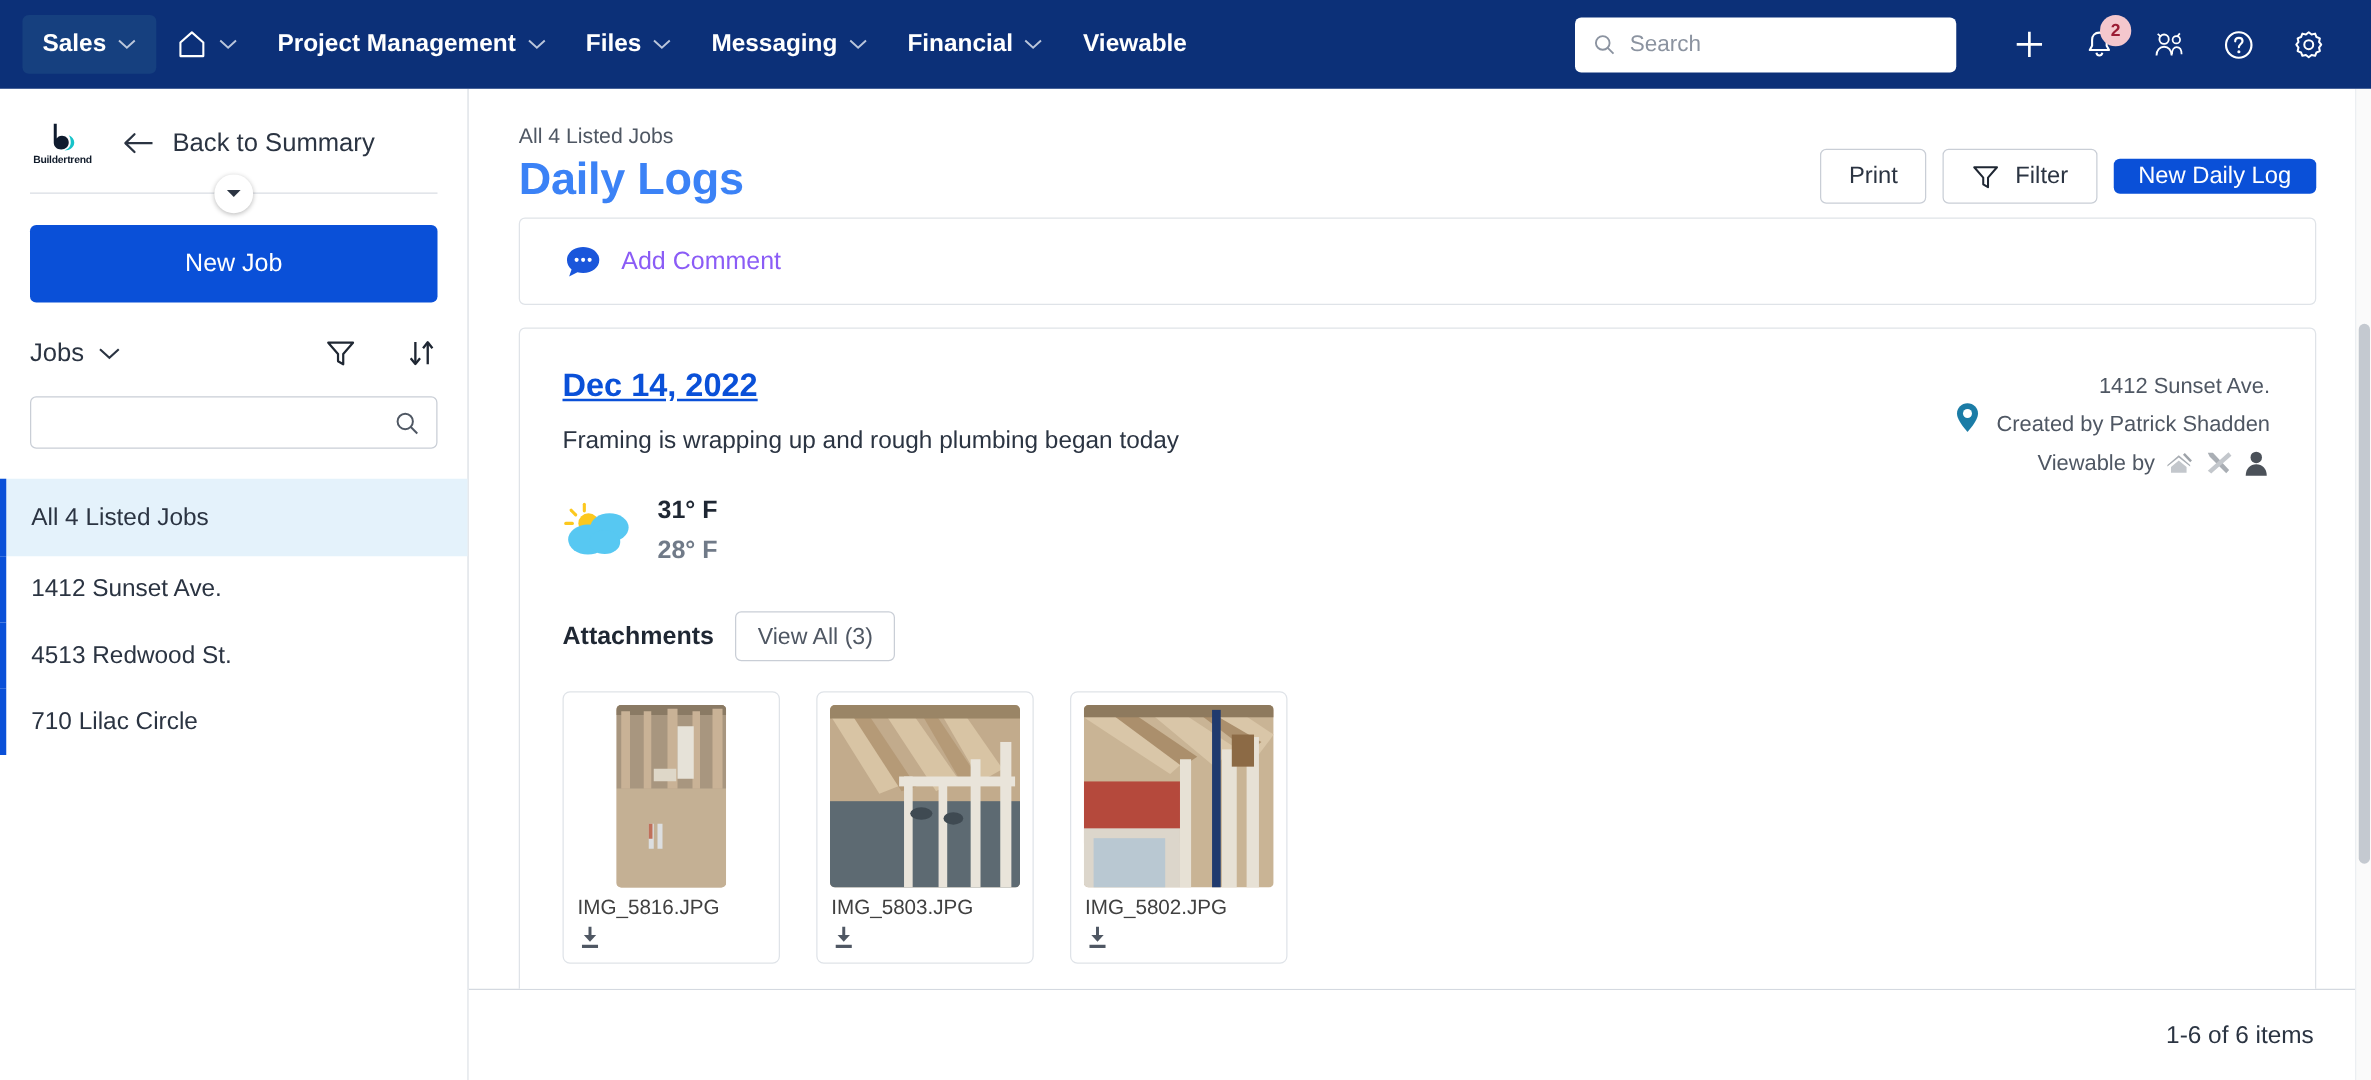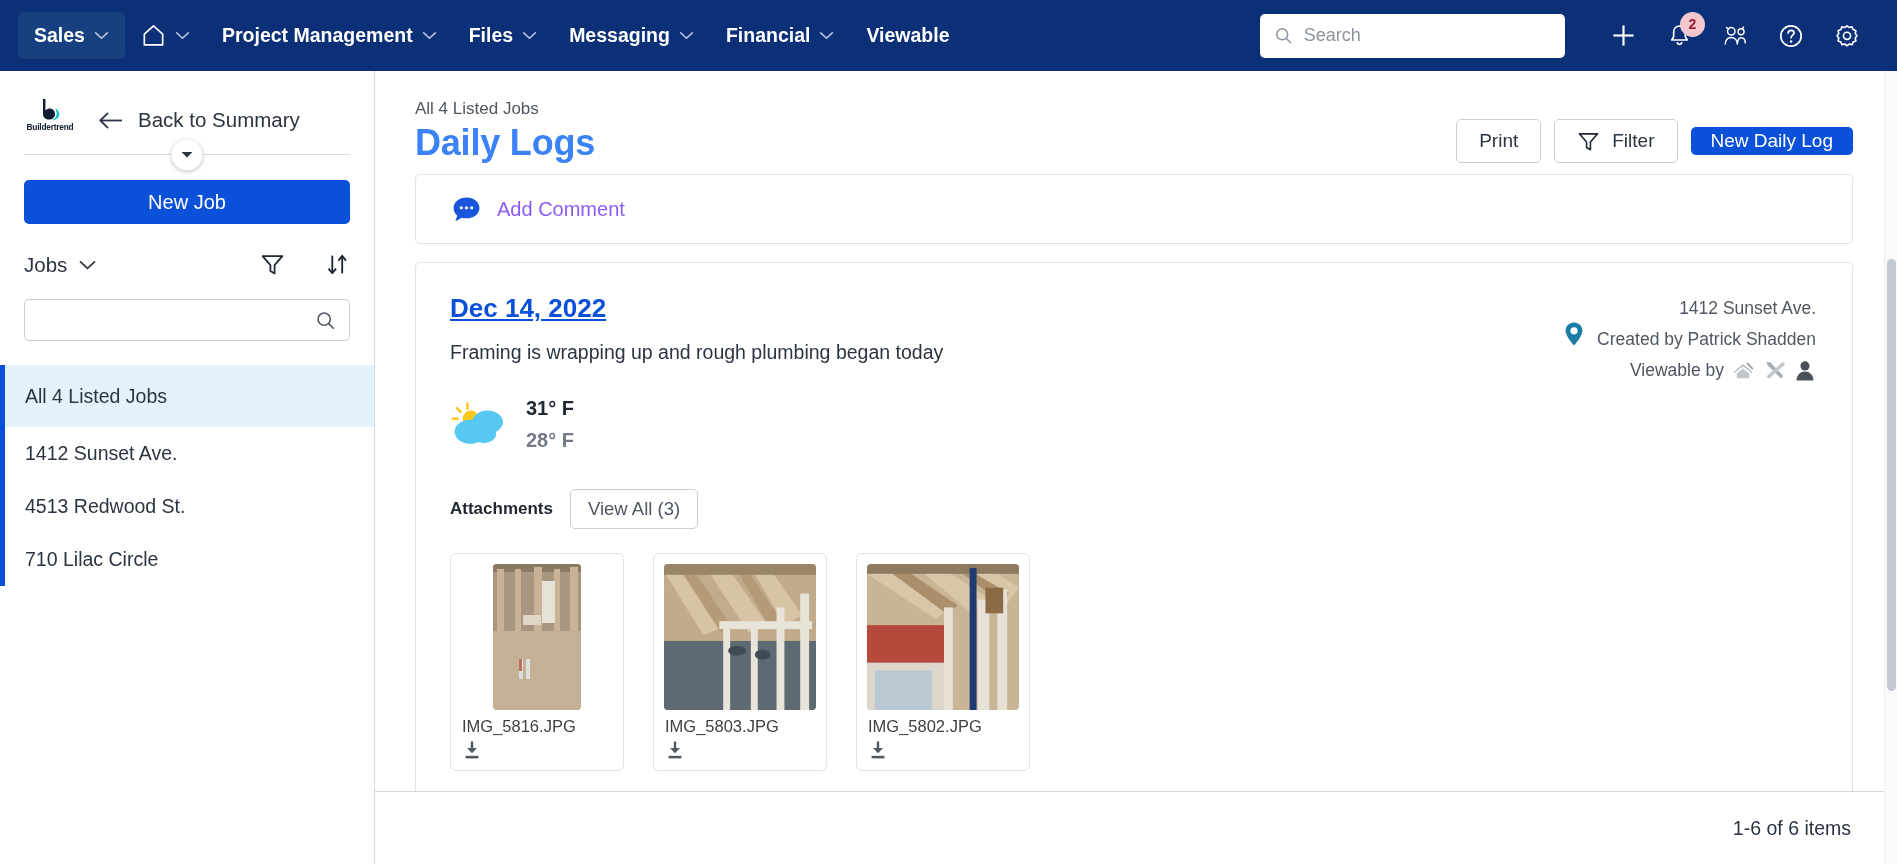--- a/index.html
+++ b/index.html
@@ -84,21 +84,21 @@
   
   .sidebar {
     width: 375px;
     background: #ffffff;
     border-right: 1px solid #d4d9e0;
     position: relative;
     flex-shrink: 0;
     padding-top: 0px;
   }
   .sb-top {
-    display: flex; align-items: flex-end;
+    display: flex; align-items: center;
     padding: 26px 20px 0 22px;
     gap: 20px;
   }
   .bt-logo { width: 56px; text-align: center; }
   .bt-mark { display:block; margin: 0 auto; }
   .bt-word {
     font-size: 8.3px; font-weight: 700; color: #111c2b;
     letter-spacing: -0.2px; margin-top: 1px;
   }
   .back-link {
@@ -118,21 +118,21 @@
     width: 31px; height: 31px;
     border-radius: 50%;
     background: #fff;
     box-shadow: 0 1px 4px rgba(0,0,0,.28);
     display: flex; align-items: center; justify-content: center;
     cursor: pointer;
   }
   .new-job-btn {
     display: block;
     margin: 25px 24px 0 24px;
-    height: 44px;
+    height: 62px;
     background: #0a50d8;
     color: #fff;
     border: none; border-radius: 5px;
     font-size: 20px;
     font-family: "Liberation Sans", sans-serif;
     cursor: pointer;
     width: calc(100% - 48px);
   }
   .jobs-row {
     display: flex; align-items: center;
@@ -277,21 +277,21 @@
     margin-top: 6px;
   }
   .weather-temps { line-height: 32px; }
   .temp-hi { font-size: 20px; font-weight: 700; color: #1f2733; }
   .temp-lo { font-size: 20px; font-weight: 700; color: #707a88; }
 
   .attach-head {
     display: flex; align-items: center; gap: 17px;
     margin-top: 33px;
   }
-  .attach-title { font-size: 17px; font-weight: 700; color: #1f2733; }
+  .attach-title { font-size: 20px; font-weight: 700; color: #1f2733; }
   .view-all {
     height: 40px;
     border: 1px solid #c9ced6;
     background: #fff;
     border-radius: 5px;
     padding: 0 17px;
     font-size: 18.5px;
     color: #4f5763;
     font-family: "Liberation Sans", sans-serif;
     cursor: pointer;

